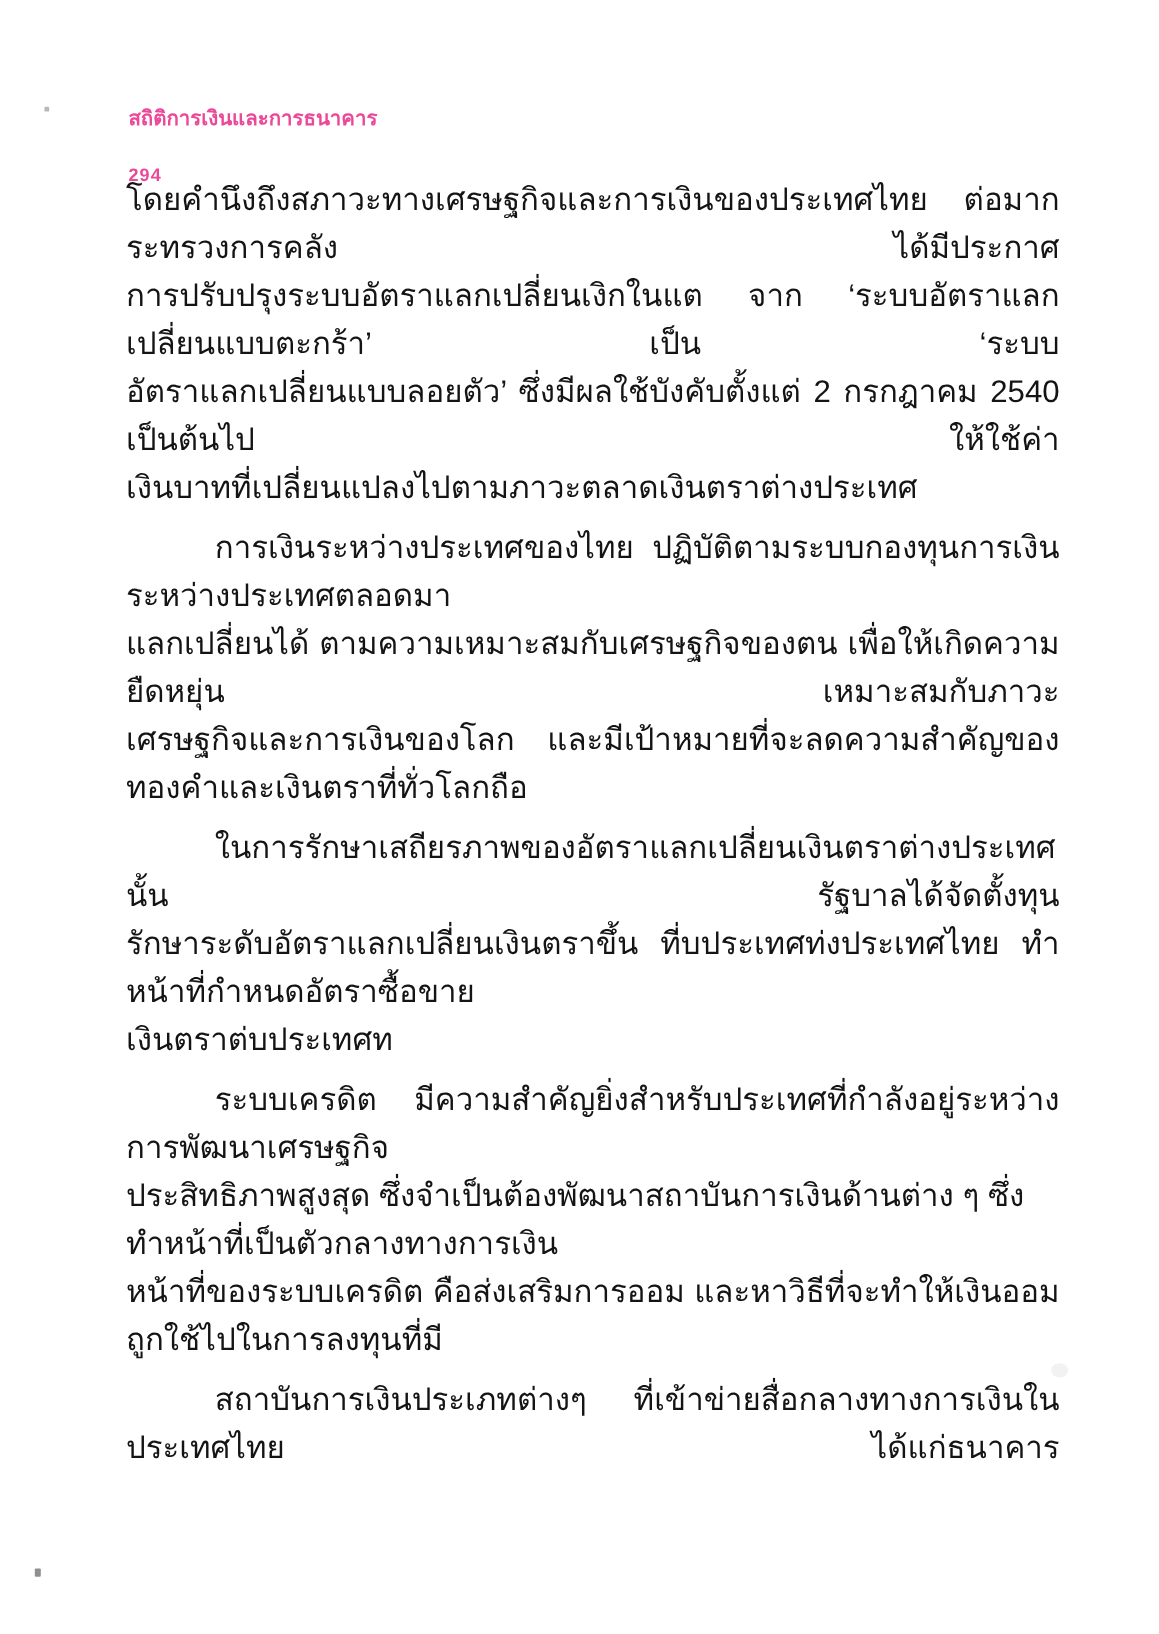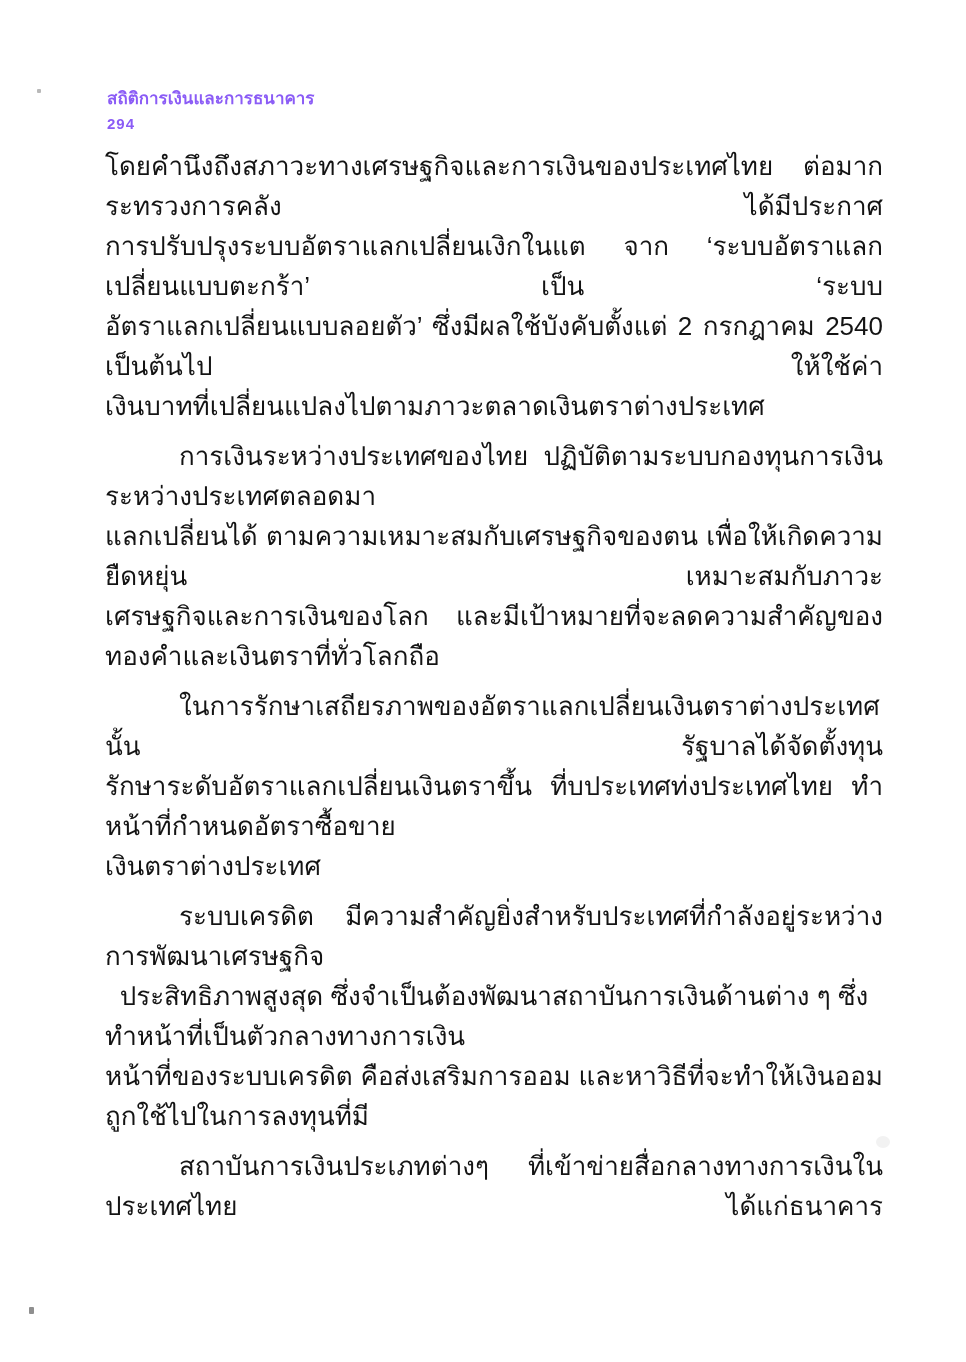--- a/index.html
+++ b/index.html
@@ -17,46 +17,47 @@
     font-family: "Liberation Sans", sans-serif;
     color: #151515;
   }
   .running-head {
     position: absolute;
     left: 107px;
     top: 86px;
     font-size: 17px;
     font-weight: bold;
     line-height: 1.55;
-    color: #8b5cf6;
+    color: #ec4899;
   }
   .running-head .page-number {
     font-size: 15px;
     letter-spacing: 1px;
+    margin-top: 23px;
   }
   .doc-body {
     position: absolute;
     left: 105px;
     top: 146px;
     width: 778px;
   }
   .para {
     margin: 0 0 10px 0;
   }
   .line {
     font-size: 26px;
     font-weight: 400;
     line-height: 40px;
     color: #141414;
     text-align: justify;
     text-align-last: justify;
     white-space: normal;
   }
   .line.last {
-    text-align: center;
+    text-align: left;
     text-align-last: left;
   }
   .line.indent {
     text-indent: 74px;
   }
   .speck {
     position: absolute;
     border-radius: 1px;
   }
   .speck-1 { left: 37px; top: 89px;  width: 4px;  height: 4px;  background: #b9b9b9; }
@@ -84,21 +85,21 @@
 
     <div class="para">
       <div class="line indent">การเงินระหว่างประเทศของไทย ปฏิบัติตามระบบกองทุนการเงินระหว่างประเทศตลอดมา</div>
       <div class="line">แลกเปลี่ยนได้ ตามความเหมาะสมกับเศรษฐกิจของตน เพื่อให้เกิดความยืดหยุ่น เหมาะสมกับภาวะ</div>
       <div class="line">เศรษฐกิจและการเงินของโลก และมีเป้าหมายที่จะลดความสำคัญของทองคำและเงินตราที่ทั่วโลกถือ</div>
     </div>
 
     <div class="para">
       <div class="line indent">ในการรักษาเสถียรภาพของอัตราแลกเปลี่ยนเงินตราต่างประเทศนั้น  รัฐบาลได้จัดตั้งทุน</div>
       <div class="line">รักษาระดับอัตราแลกเปลี่ยนเงินตราขึ้น ที่บประเทศท่งประเทศไทย   ทำหน้าที่กำหนดอัตราซื้อขาย</div>
-      <div class="line last">เงินตราต่างประเทศ</div>
+      <div class="line last">เงินตราต่บประเทศท</div>
     </div>
 
     <div class="para">
       <div class="line indent">ระบบเครดิต   มีความสำคัญยิ่งสำหรับประเทศที่กำลังอยู่ระหว่างการพัฒนาเศรษฐกิจ</div>
       <div class="line last">ประสิทธิภาพสูงสุด ซึ่งจำเป็นต้องพัฒนาสถาบันการเงินด้านต่าง ๆ ซึ่งทำหน้าที่เป็นตัวกลางทางการเงิน</div>
       <div class="line">หน้าที่ของระบบเครดิต  คือส่งเสริมการออม  และหาวิธีที่จะทำให้เงินออมถูกใช้ไปในการลงทุนที่มี</div>
     </div>
 
     <div class="para">
       <div class="line indent">สถาบันการเงินประเภทต่างๆ ที่เข้าข่ายสื่อกลางทางการเงินในประเทศไทย  ได้แก่ธนาคาร</div>

